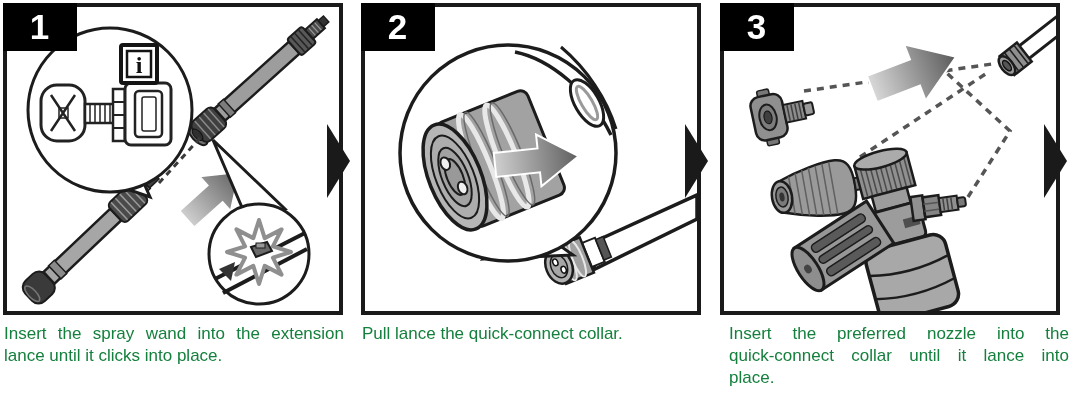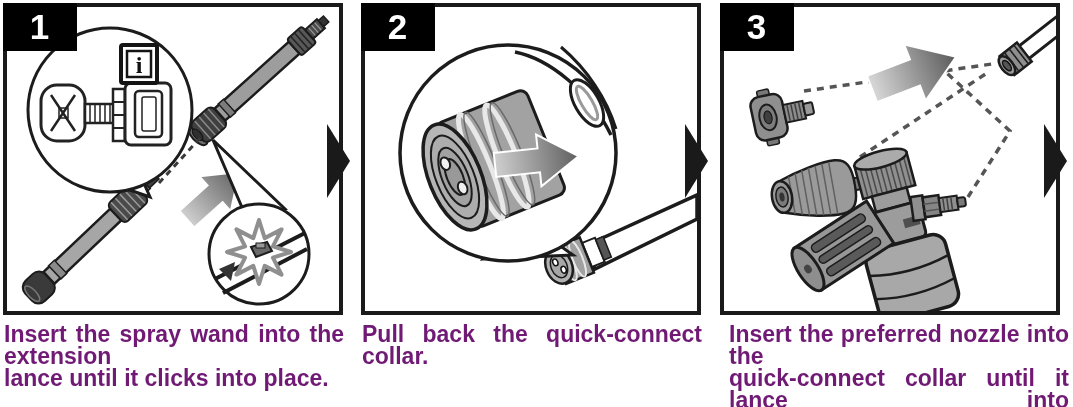--- a/index.html
+++ b/index.html
@@ -10,22 +10,22 @@
   .panel.p1{left:3px;}
   .panel.p2{left:361px;}
   .panel.p3{left:720px;}
   .badge{position:absolute;top:-4px;left:-4px;width:74px;height:48px;background:#000;
          color:#fff;font-size:35px;font-weight:bold;display:flex;align-items:center;
          justify-content:center;letter-spacing:1px;}
   .next-arrow{position:absolute;right:-11px;top:117px;width:0;height:0;
               border-top:37px solid transparent;border-bottom:37px solid transparent;
               border-left:23px solid #1a1a1a;}
   .illu{position:absolute;left:0;top:0;width:332px;height:304px;display:block;}
-  .caption{position:absolute;top:323px;width:340px;color:#701a75;font-size:23px;
-           line-height:22px;font-weight:bold;}
+  .caption{position:absolute;top:323px;width:340px;color:#15803d;font-size:17px;
+           line-height:22px;}
   .caption.c1{left:4px;}
   .caption.c2{left:362px;}
   .caption.c3{left:721px;margin-left:8px;}
   .cap-line{text-align:justify;text-align-last:justify;white-space:nowrap0;}
   .cap-line.last{text-align-last:left;}
 </style>
 </head>
 <body>
 
 <div class="figure">
@@ -290,21 +290,21 @@
     <div class="badge">3</div>
     <div class="next-arrow"></div>
   </div>
 
   <div class="caption c1">
     <div class="cap-line">Insert the spray wand into the extension</div>
     <div class="cap-line last">lance until it clicks into place.</div>
   </div>
 
   <div class="caption c2">
-    <div class="cap-line last">Pull back the quick-connect collar.</div>
+    <div class="cap-line last">Pull lance the quick-connect collar.</div>
   </div>
 
   <div class="caption c3">
     <div class="cap-line">Insert the preferred nozzle into the</div>
     <div class="cap-line">quick-connect collar until it lance into</div>
     <div class="cap-line last">place.</div>
   </div>
 
 </div>
 

